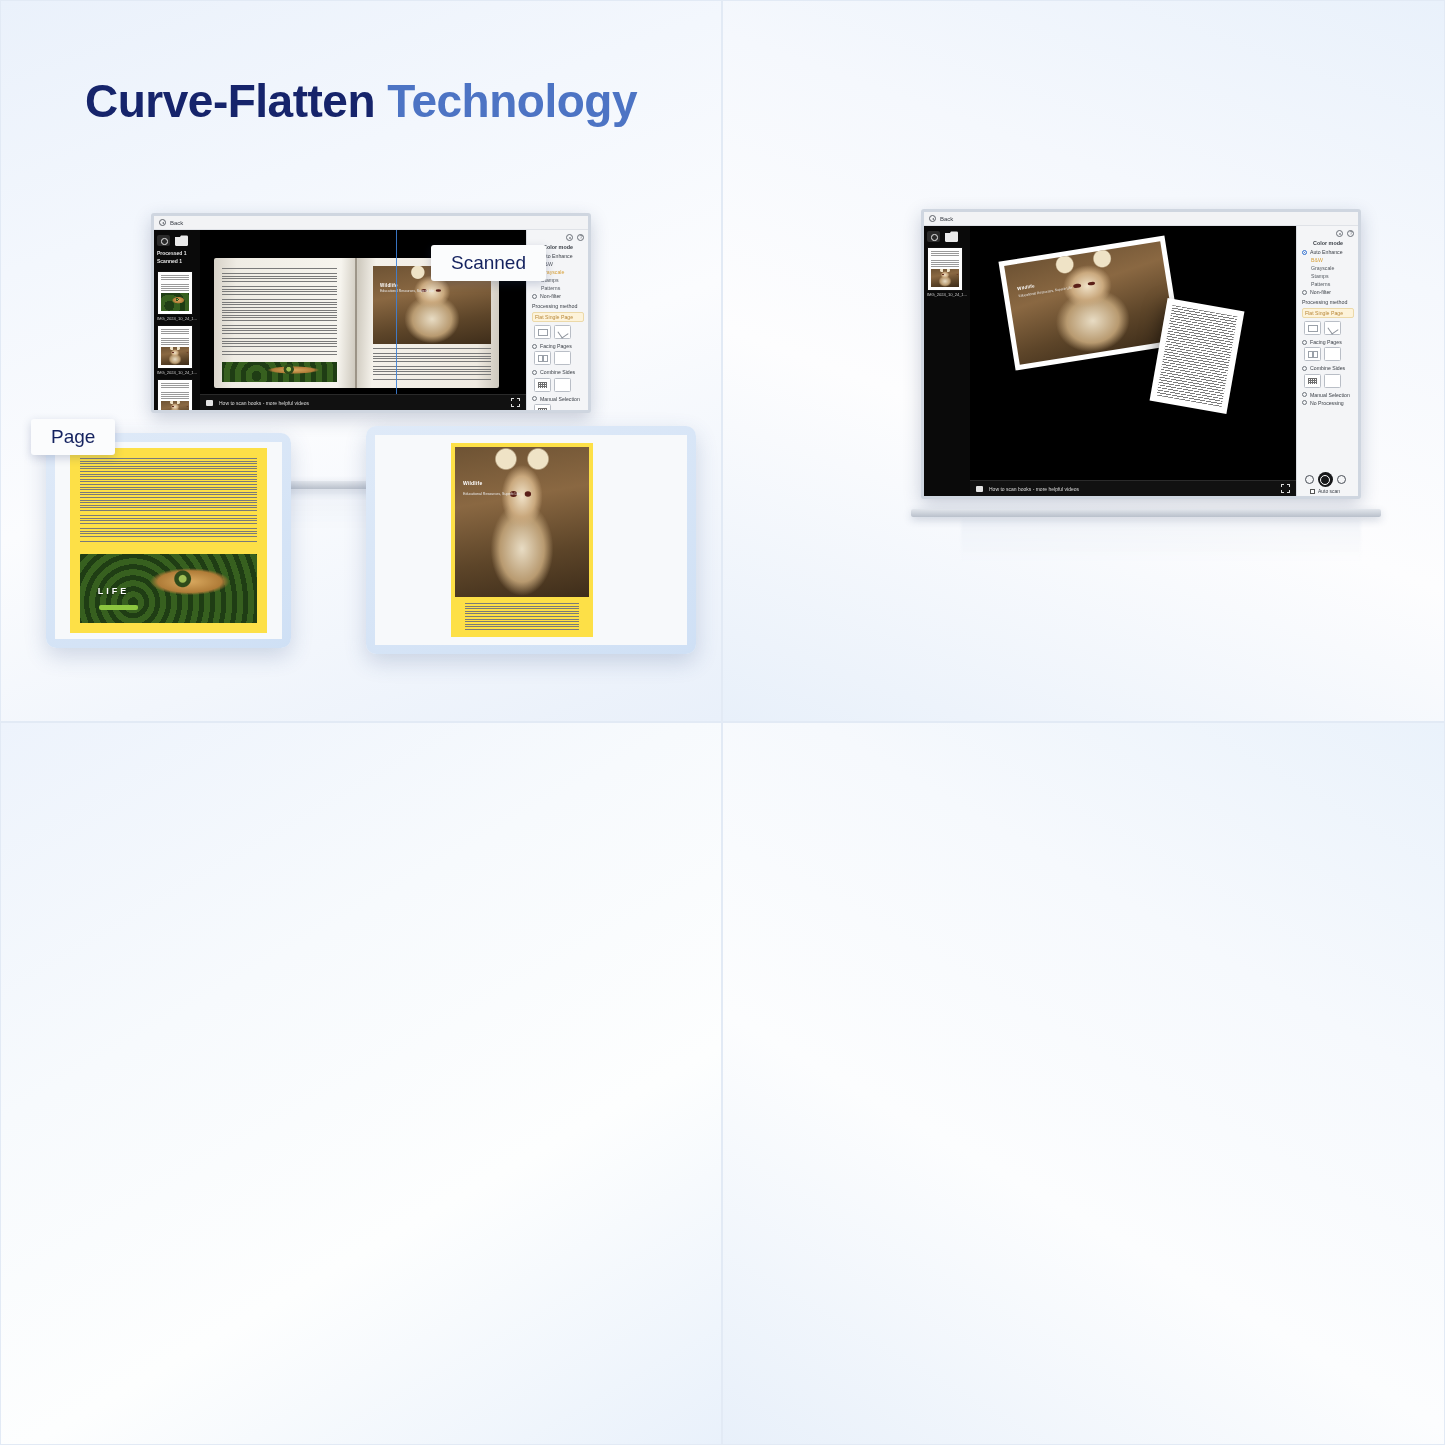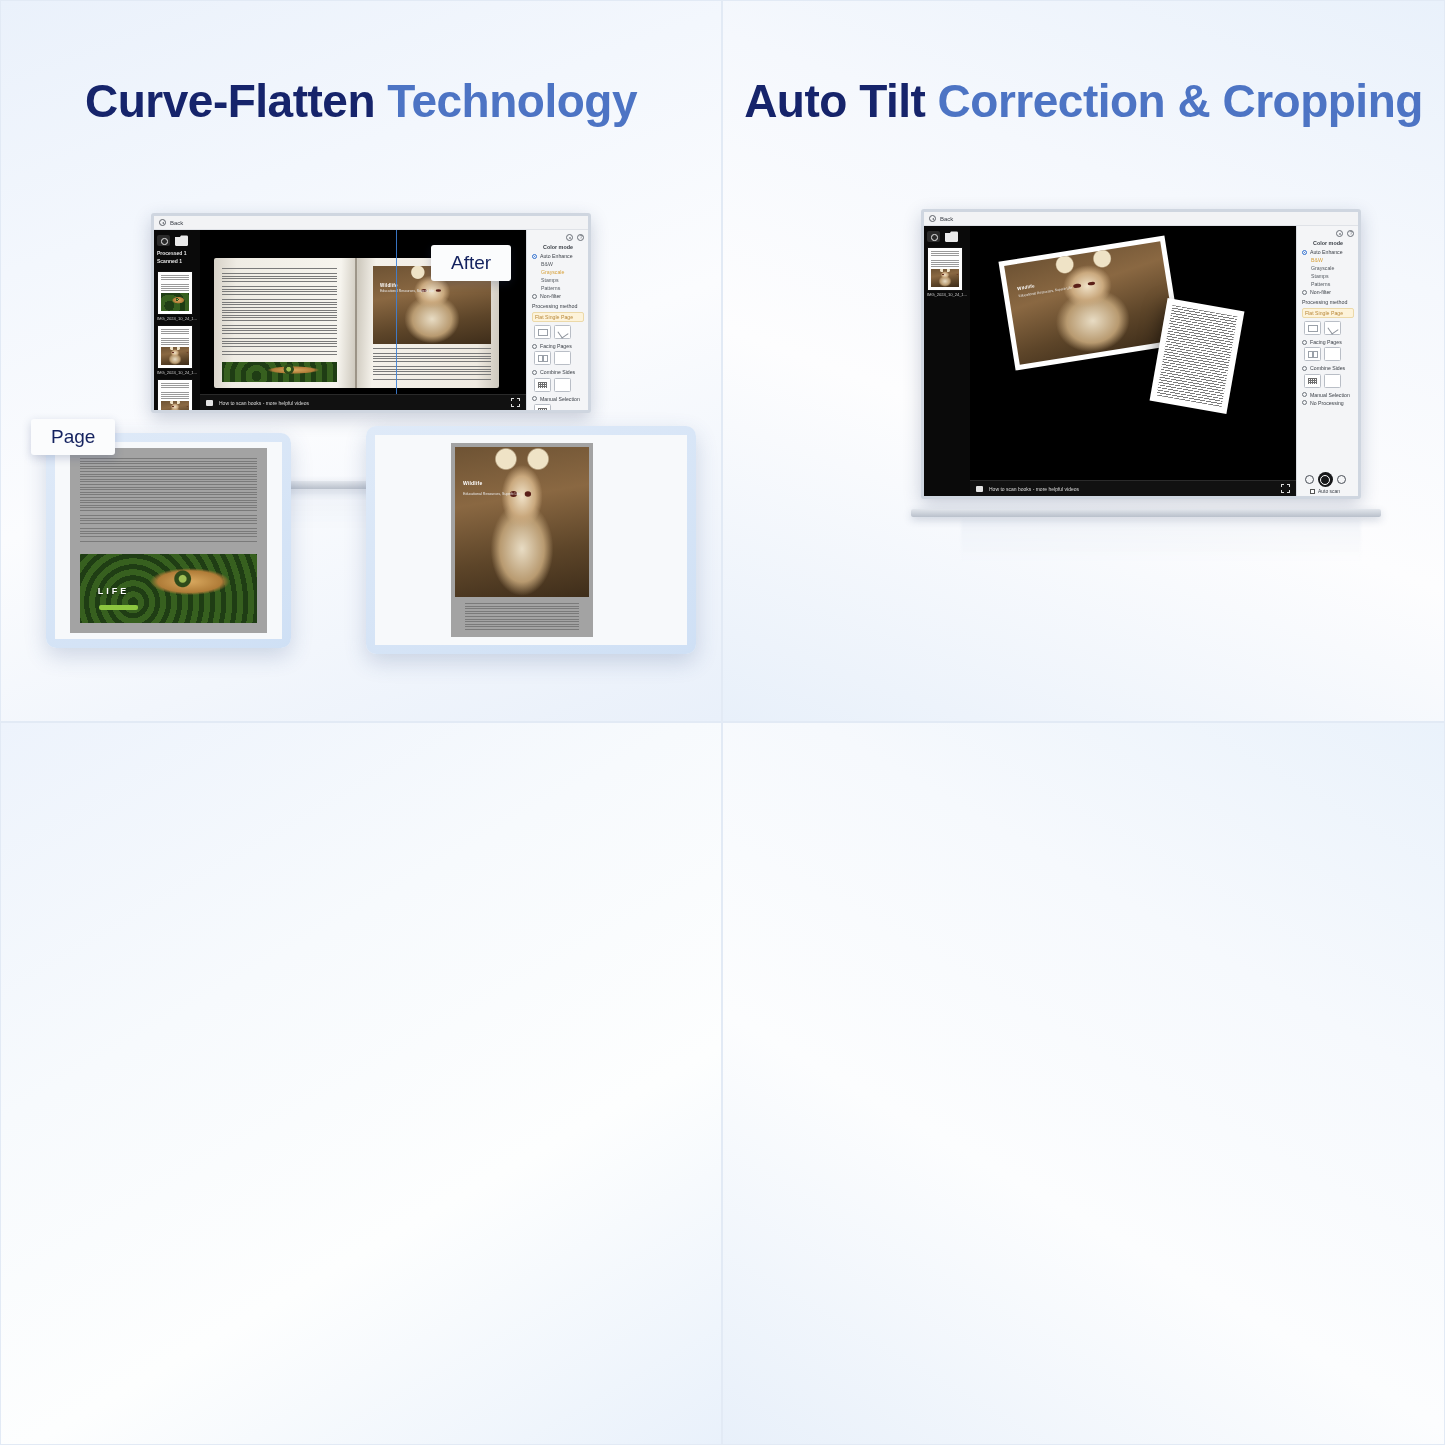--- a/index.html
+++ b/index.html
@@ -194,21 +194,21 @@
   
   .card {
     position:absolute; z-index:20;
     background:linear-gradient(155deg,#dfeaf8,#cfe0f5);
     border-radius:10px; padding:9px;
     box-shadow:0 8px 22px rgba(45,75,130,.20);
   }
   .card-inner { width:100%; height:100%; background:#f7f9fb; overflow:hidden; position:relative; }
 
   
-  .doc-page { position:absolute; background:#a3a3a3; overflow:hidden; }
+  .doc-page { position:absolute; background:#fde047; overflow:hidden; }
   .lines { background: repeating-linear-gradient(#6d6d6d 0 1px, transparent 1px 3.4px); }
   .lines.tight { background: repeating-linear-gradient(#7a7a7a 0 0.9px, transparent 0.9px 2.6px); }
 
   
   .owl {
     background:
       radial-gradient(ellipse 22% 30% at 50% 33%, #f0e2c8 0%, #caa97e 45%, transparent 70%),
       radial-gradient(ellipse 30% 40% at 50% 68%, #e8dcc4 0%, #b89a70 55%, transparent 78%),
       radial-gradient(circle at 38% 8%, #efe3c6 0 6%, transparent 7%),
       radial-gradient(circle at 62% 8%, #efe3c6 0 6%, transparent 7%),
@@ -381,21 +381,21 @@
                 </span>
             </div>
 
           </div>
         </div>
       </div>
       <div class="base" style="left:-10px; top:268px; width:470px;"></div>
       <div class="reflect" style="left:40px; top:278px; width:400px; height:40px;"></div>
     </div>
 
-    <div class="tag" style="left:430px; top:244px;">After</div>
+    <div class="tag" style="left:430px; top:244px;">Scanned</div>
     <div class="tag" style="left:30px; top:418px;">Page</div>
 
     <div class="card" style="left:45px; top:432px; width:245px; height:215px;">
       <div class="card-inner">
         <div class="doc-page" style="left:15px;top:6px;right:15px;bottom:6px;">
           <div class="lines tight" style="position:absolute;left:10px;right:10px;top:10px;height:86px;"></div>
           <div class="leopard" style="position:absolute;left:10px;right:10px;top:106px;bottom:10px;">
             <span class="life">LIFE</span>
             <span class="lbtn"></span>
           </div>
@@ -410,23 +410,20 @@
             <span class="ph-t" style="font-size:5px;">Wildlife</span>
             <span class="ph-s" style="font-size:3.6px;">Educational Resources, Superb Life</span>
           </div>
           <div class="lines tight" style="position:absolute;left:14px;right:14px;top:160px;bottom:6px;"></div>
         </div>
       </div>
     </div>
   </div>
 
   <div class="panel p2">
-    <div class="heading" style="top:76px;">
-      <span class="h-a">Auto Tilt </span><span class="h-b">Correction &amp; Cropping</span>
-    </div>
 
     <div class="laptop" style="left:198px; top:208px; width:440px;">
       <div class="screen" style="width:440px;height:290px;">
         <div class="topbar">
           <span class="back-ico"></span>
           <span class="back-txt">Back</span>
         </div>
         <div class="body-row">
           <div class="rail">
             <div class="rail-ico-row">

